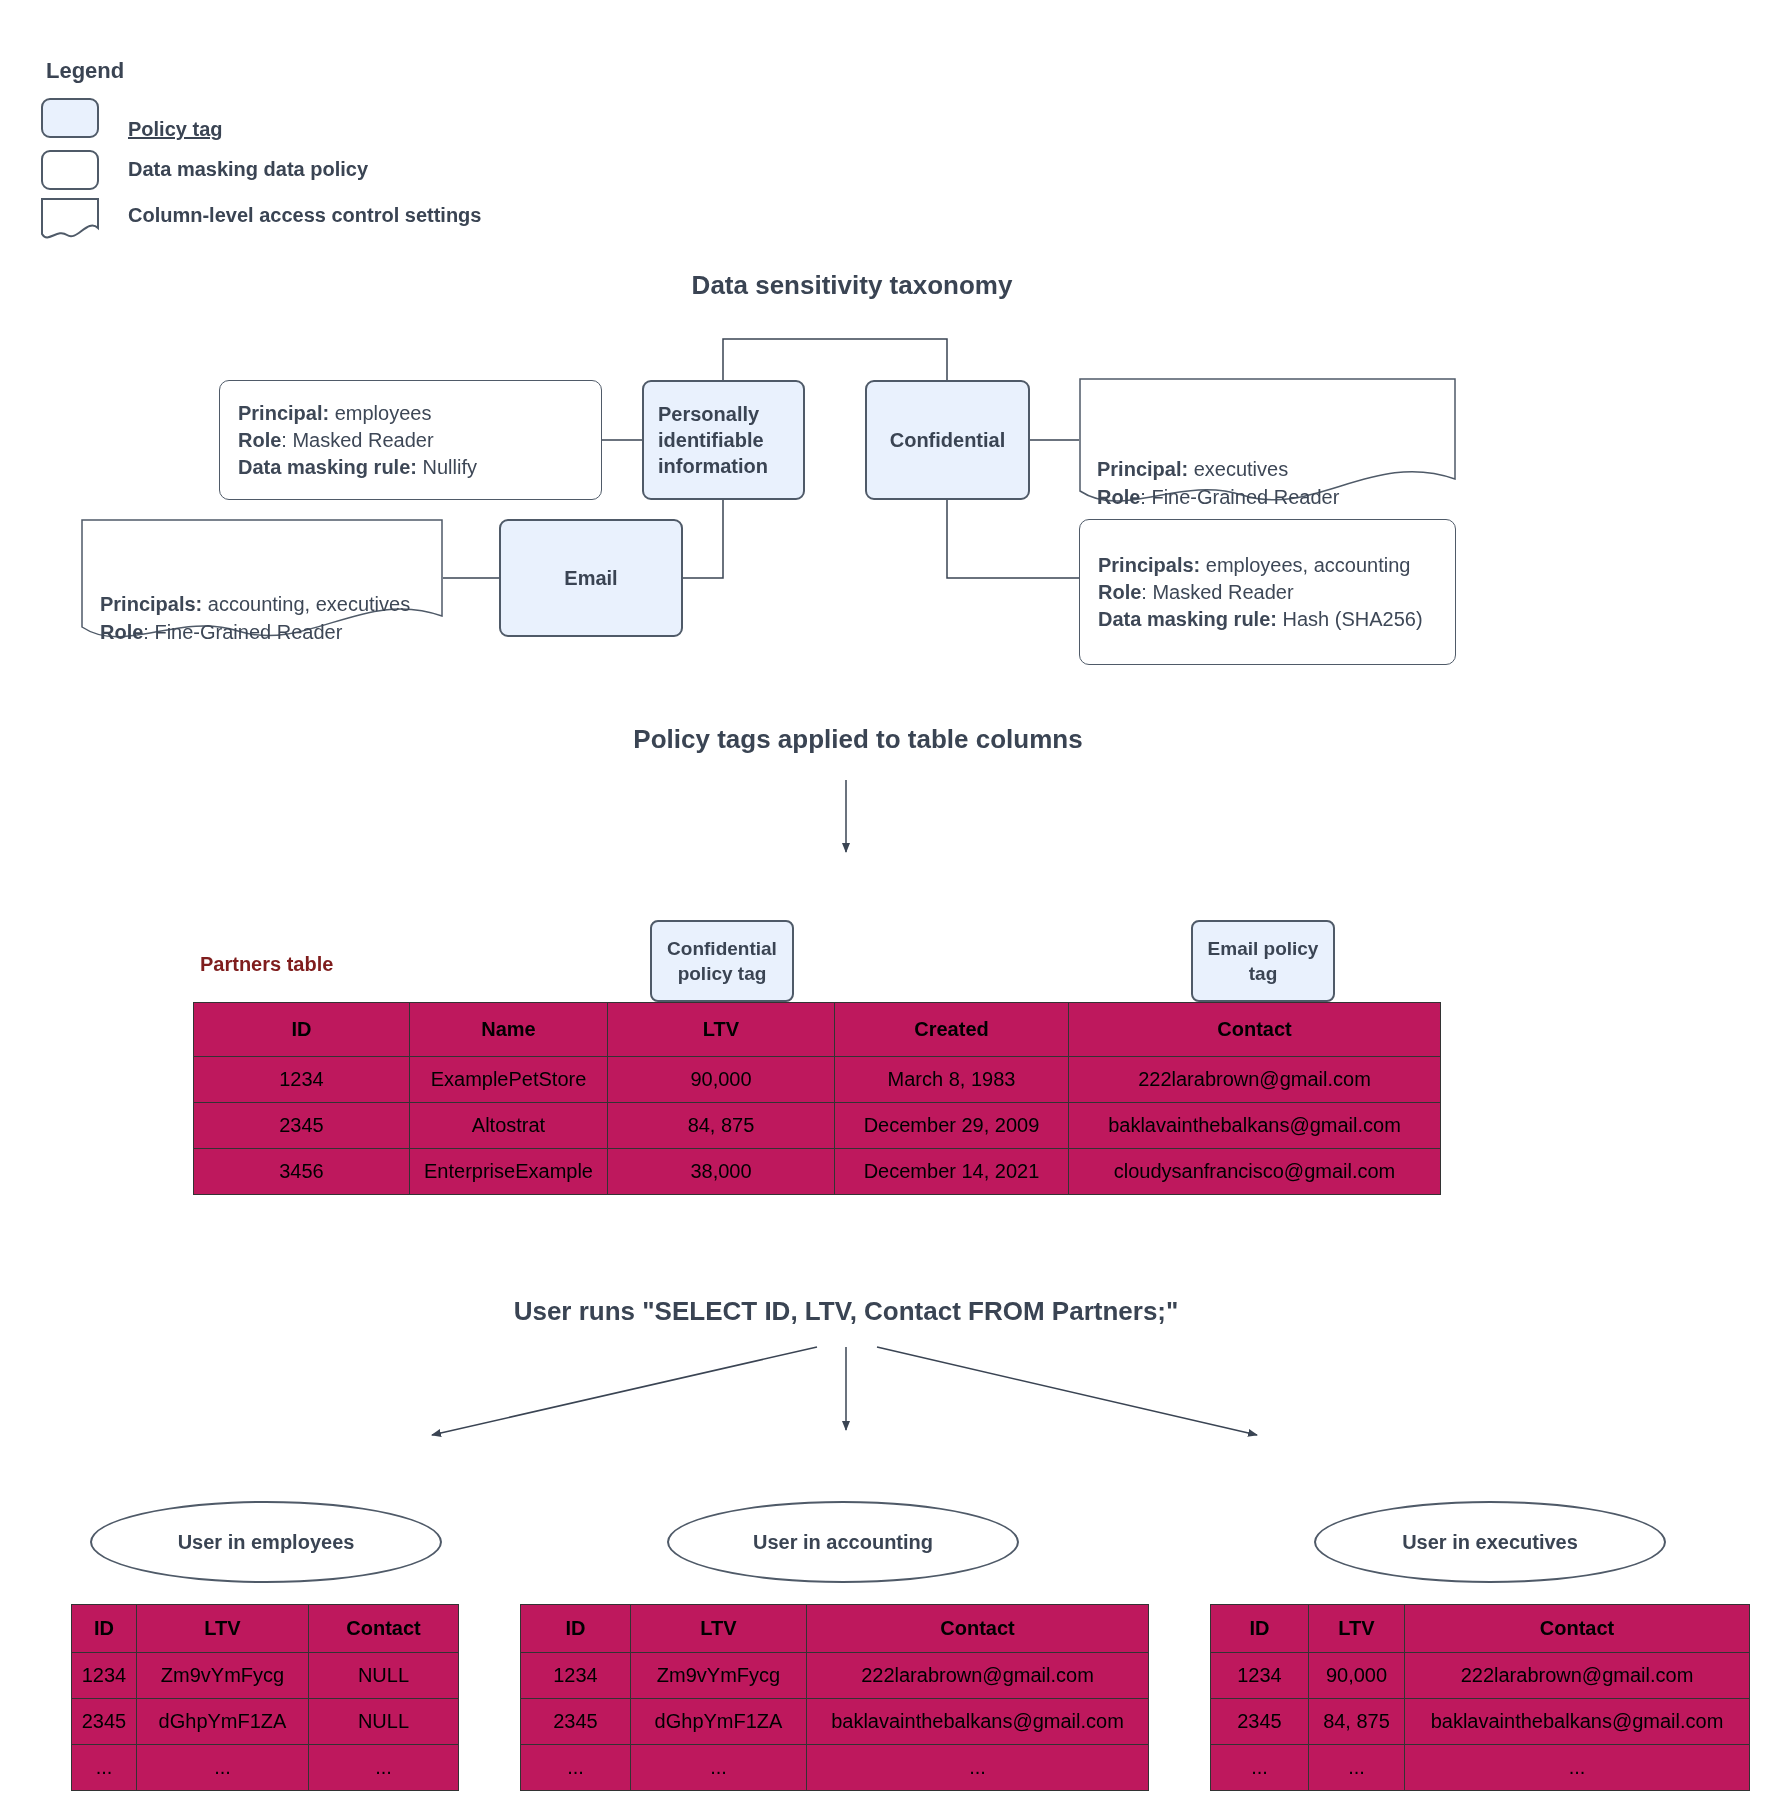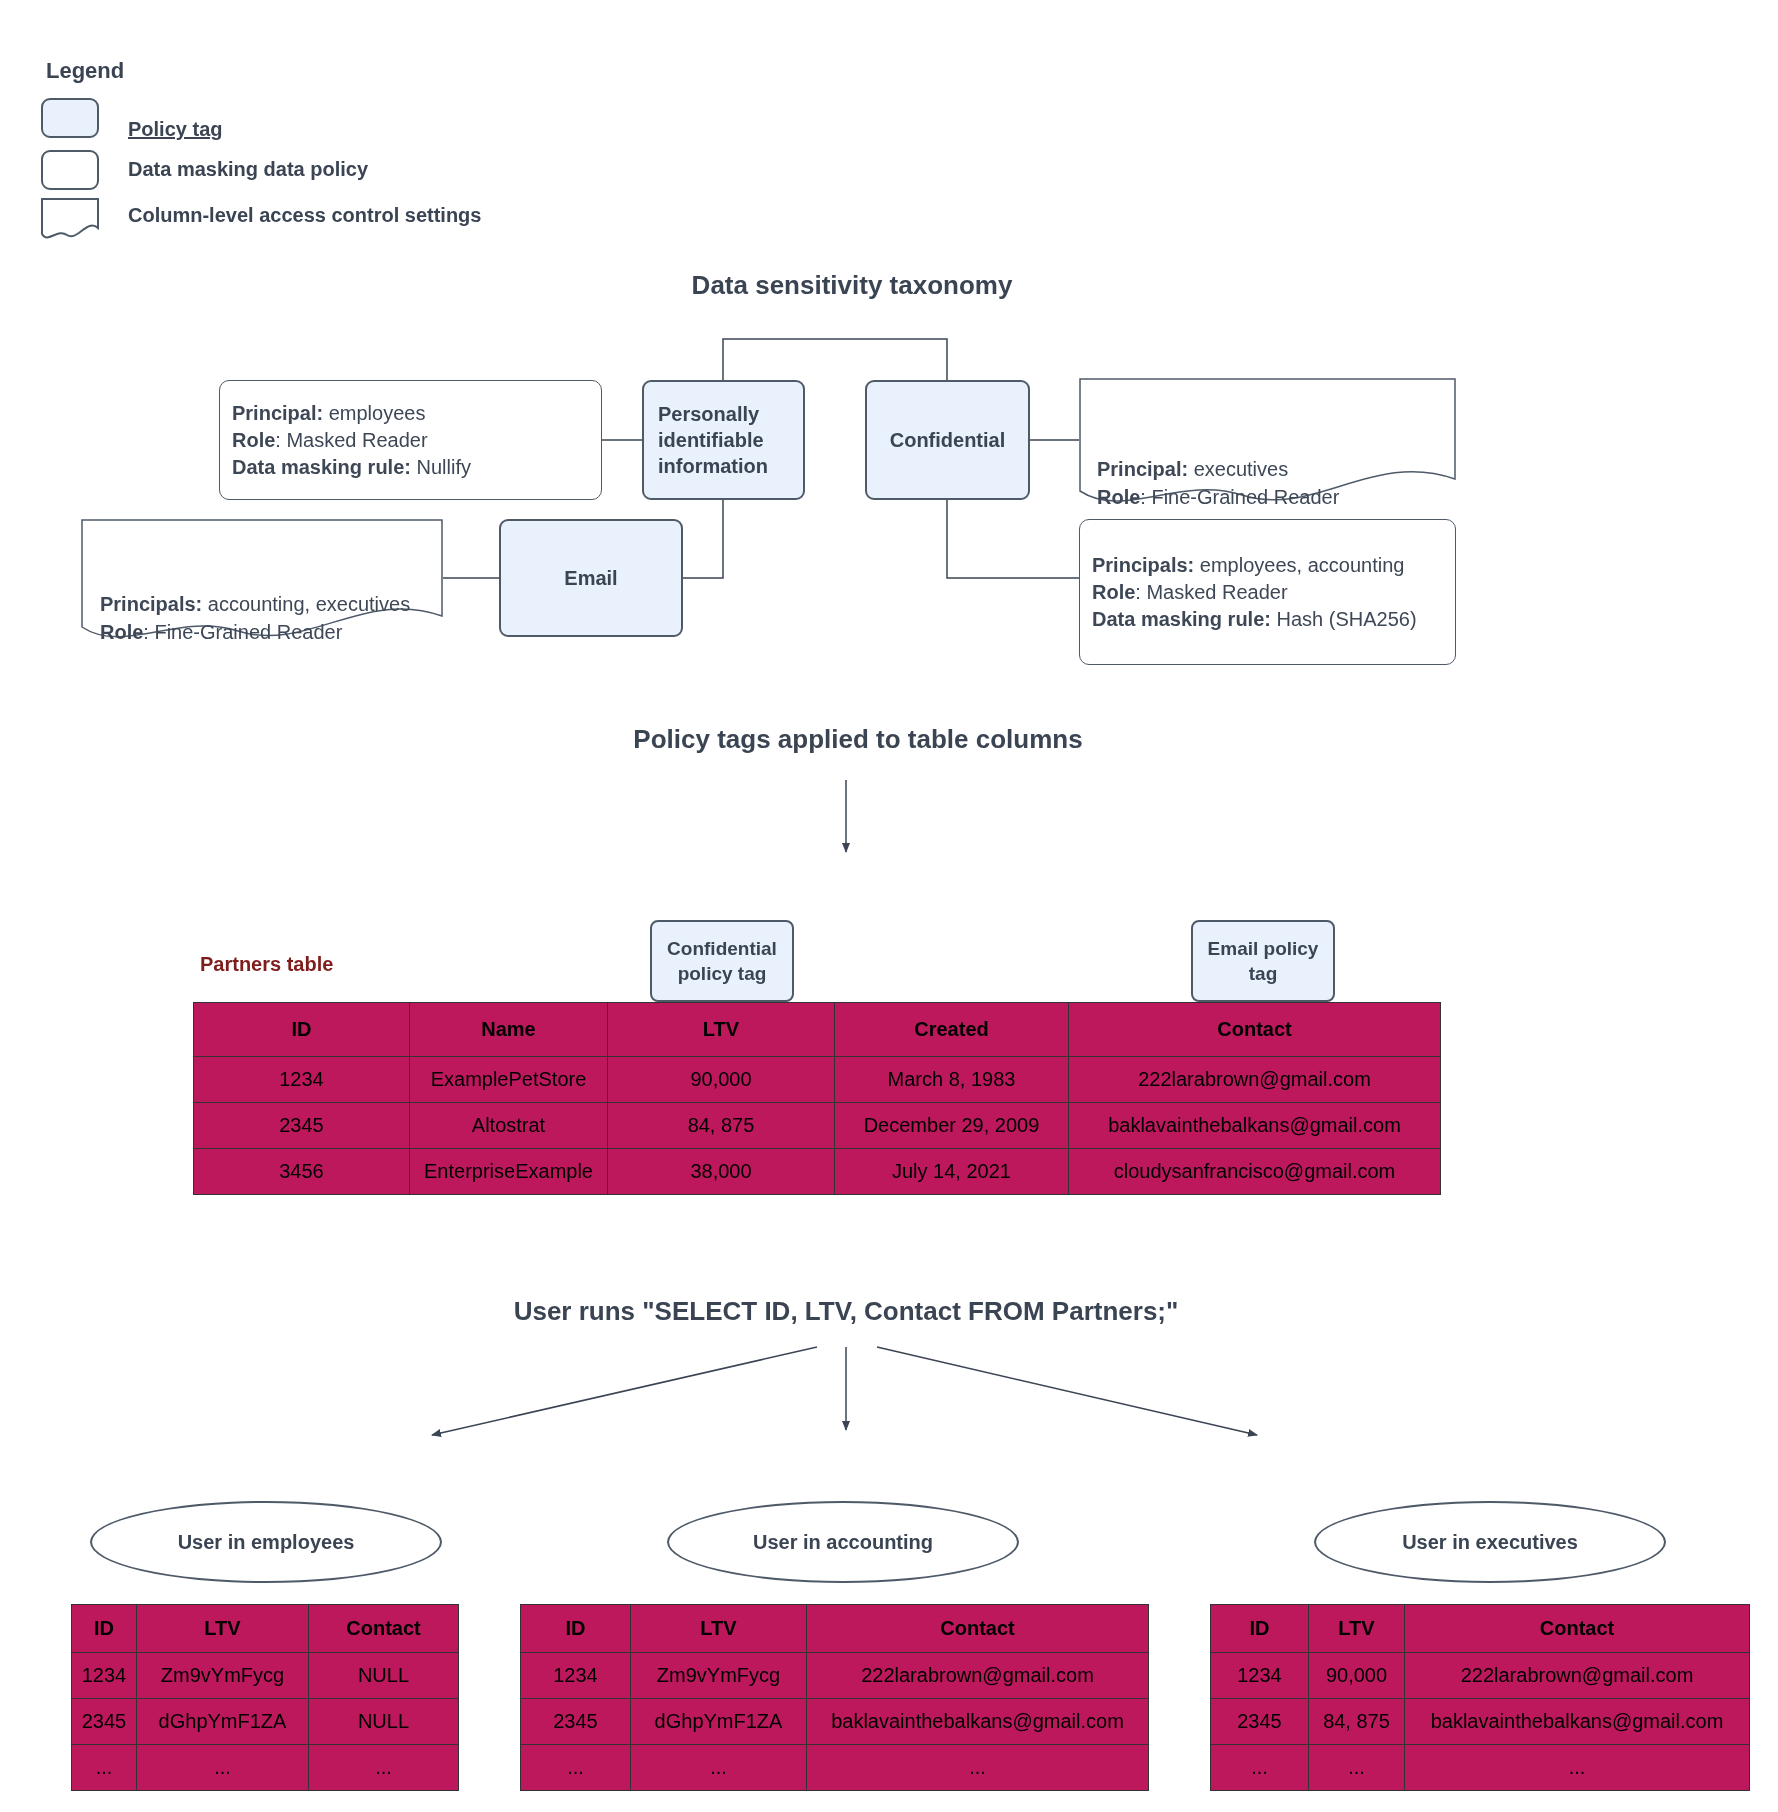--- a/index.html
+++ b/index.html
@@ -15,21 +15,21 @@
   .swatch.blue{background:#e9f1fd;}
   .swatch.white{background:#fff;}
   
   .node{position:absolute;box-sizing:border-box;}
   .tag{background:#e9f1fd;border:2px solid #4f5a68;border-radius:9px;
        display:flex;align-items:center;justify-content:center;
        font-weight:bold;font-size:20px;line-height:26px;color:#3a4453;text-align:center;}
   .tag.left-text{justify-content:flex-start;text-align:left;padding:0 14px;}
   .policybox{background:#fff;border:1.5px solid #4f5a68;border-radius:10px;
        display:flex;flex-direction:column;justify-content:center;
-       font-size:20px;line-height:27px;padding-left:12px;}
+       font-size:20px;line-height:27px;padding-left:18px;}
   .policybox b, .docbox b{font-weight:bold;}
   .docbox{font-size:20px;line-height:28px;}
   .docbox .doc-svg{position:absolute;left:0;top:0;}
   .docbox .doc-text{position:relative;margin-top:47px;}
   
   table{border-collapse:collapse;table-layout:fixed;background:#be185d;}
   .dtable{position:absolute;color:#000;font-size:20px;}
   .dtable th,.dtable td{border:1.5px solid #333;text-align:center;padding:0 2px;
         overflow:hidden;white-space:nowrap;}
   .dtable th{font-weight:bold;}
@@ -156,21 +156,21 @@
       <td>2345</td>
       <td>Altostrat</td>
       <td>84, 875</td>
       <td>December 29, 2009</td>
       <td>baklavainthebalkans@gmail.com</td>
     </tr>
     <tr style="height:46px;">
       <td>3456</td>
       <td>EnterpriseExample</td>
       <td>38,000</td>
-      <td>July 14, 2021</td>
+      <td>December 14, 2021</td>
       <td>cloudysanfrancisco@gmail.com</td>
     </tr>
   </tbody>
     </table>
 
   <div class="sec-title" style="left:0;top:1296px;width:1692px;">User runs "SELECT ID, LTV, Contact FROM Partners;"</div>
 
   <div class="ellipse" style="left:90px;top:1501px;width:352px;height:82px;">User in employees</div>
   <table class="dtable" style="left:71px;top:1604px;width:387px;">
     <colgroup>

